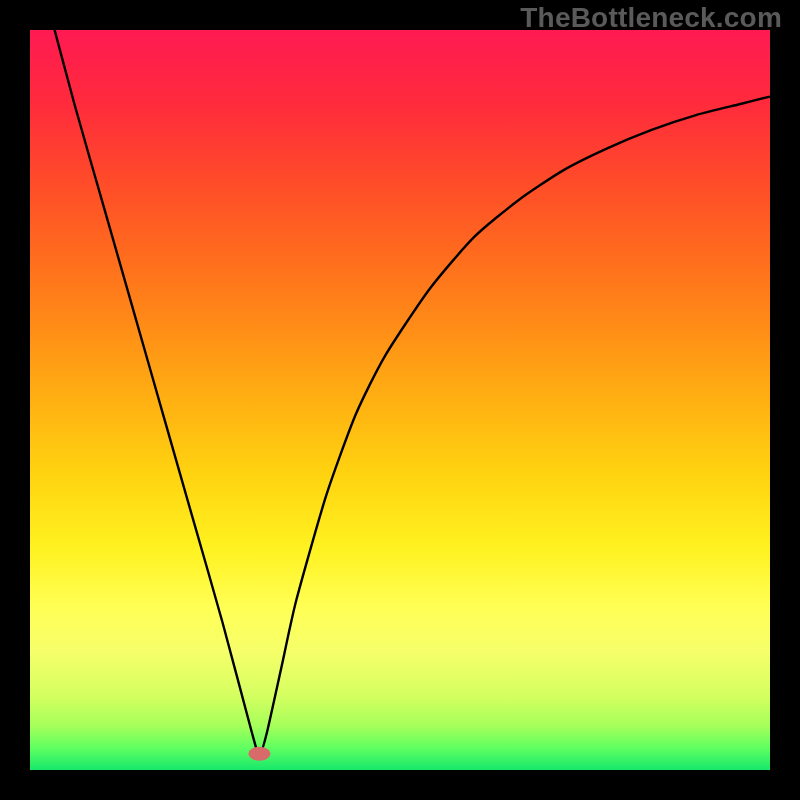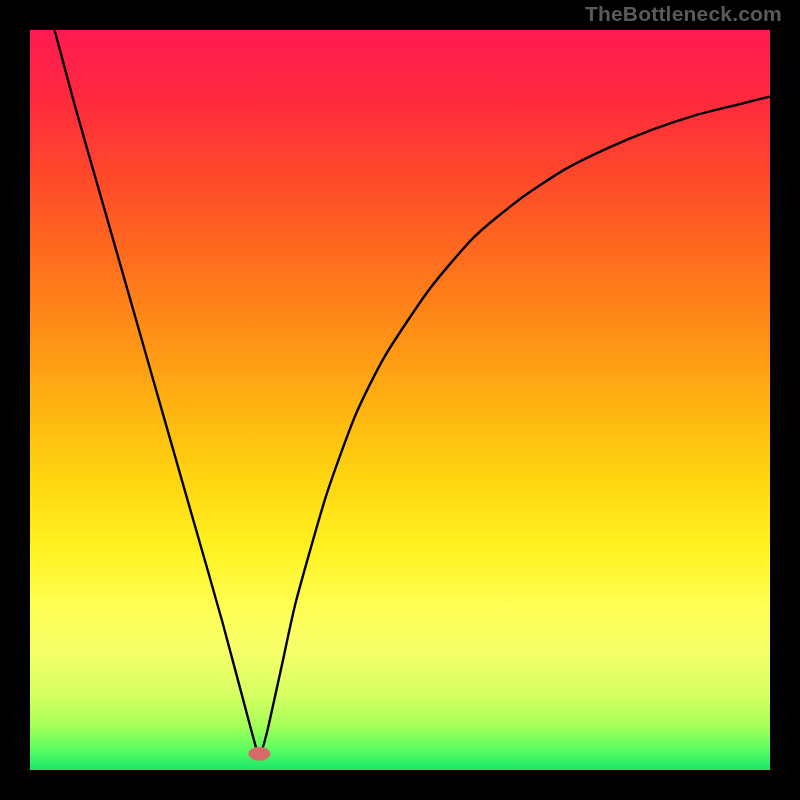--- a/index.html
+++ b/index.html
@@ -15,21 +15,21 @@
     position: relative;
     width: 800px;
     height: 800px;
     background: #000000;
   }
   .watermark {
     position: absolute;
     top: 2px;
     right: 18px;
     color: #5a5a5a;
-    font-size: 21px;
+    font-size: 28px;
     font-weight: 600;
     letter-spacing: 0.2px;
   }
   .plot {
     position: absolute;
     left: 30px;
     top: 30px;
     width: 740px;
     height: 740px;
   }

